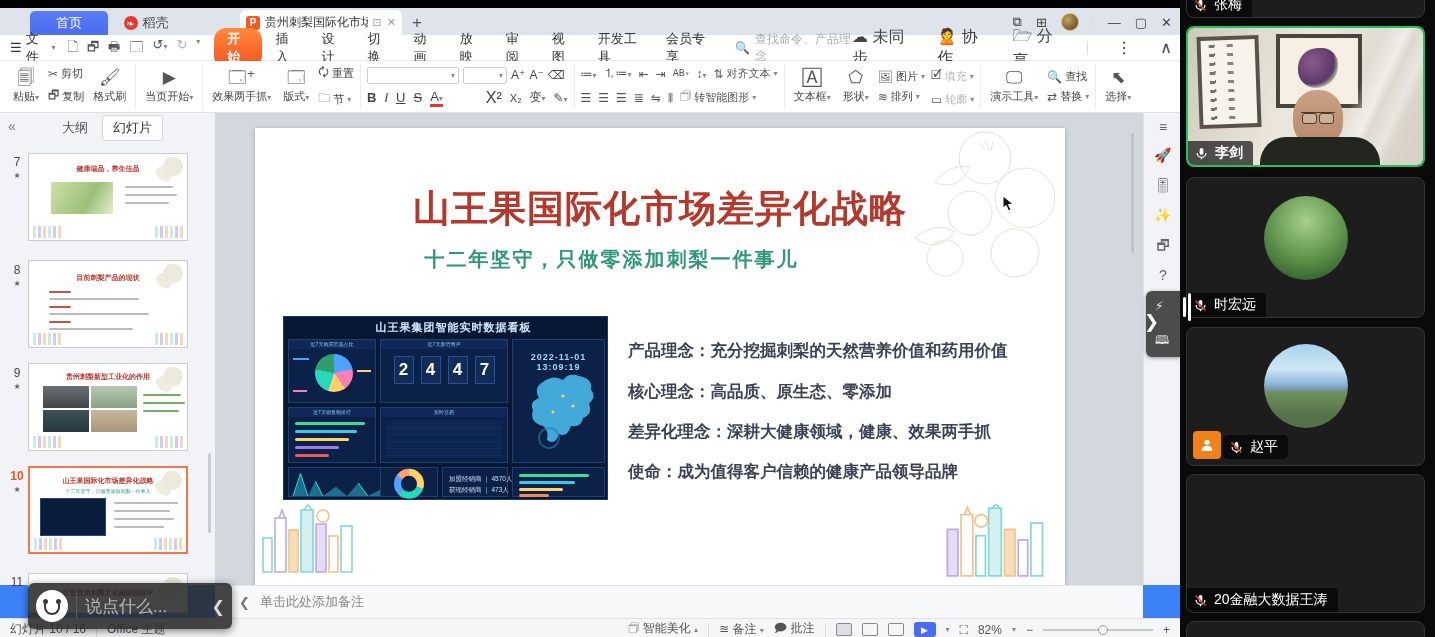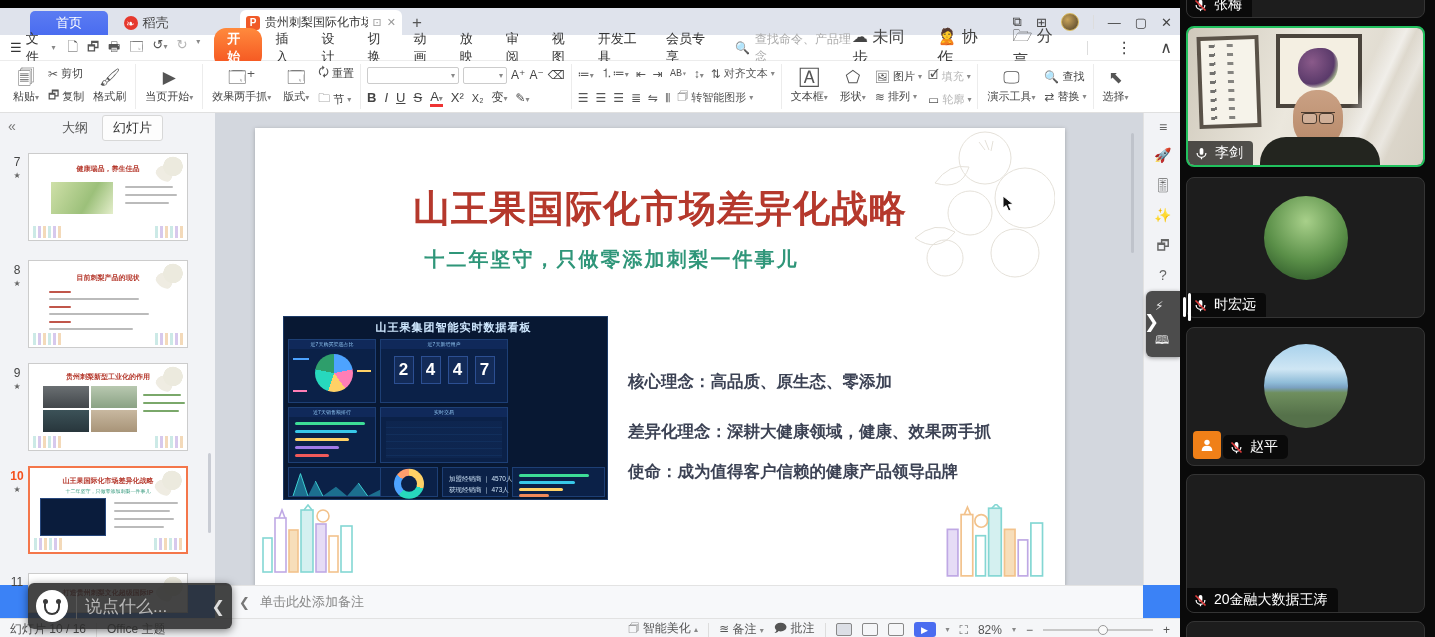--- a/index.html
+++ b/index.html
@@ -277,21 +277,21 @@
           <span style="font-size:12px;">A⁺</span>
           <span style="font-size:12px;">A⁻</span>
           <span style="font-size:12px;">⌫</span>
         </div>
         <div class="fmt-glyphs">
           <b>B</b>
           <i>I</i>
           <u>U</u>
           <s>S</s>
           <span style="border-bottom:3px solid #e33;">A<span class="caret">▾</span></span>
-          <span style="font-size:13px;">X²</span>
+          <span style="font-size:16px;margin-left:35px;">X²</span>
           <span style="font-size:11px;">X₂</span>
           <span style="font-size:12px;">变<span class="caret">▾</span></span>
           <span style="font-size:12px;">✎<span class="caret">▾</span></span>
         </div>
       </div>
     </div>
     <div class="rgroup">
       <div class="rcol">
         <div class="para-row">
           <span>≔<span class="caret">▾</span></span>
@@ -510,29 +510,40 @@
           <div class="trows"></div>
         </div>
         <div class="dpanel" style="left:158px; top:150px; width:66px; height:30px;">
           <div class="dstat" style="top:7px;">加盟经销商 ｜ 4570人</div>
           <div class="dstat" style="top:18px;">获现经销商 ｜ 473人</div>
         </div>
         <div class="dpanel" style="left:96px; top:150px; width:58px; height:30px;">
           <div class="donut"></div>
         </div>
 
+        <div class="dpanel" style="left:228px; top:22px; width:93px; height:124px;">
+          <div class="dclock">2022-11-01 13:09:19</div>
+          <svg class="abs" style="left:6px; top:28px; width:80px; height:88px;" viewBox="0 0 80 88">
+            <path d="M20 30 Q14 20 24 14 Q34 6 44 12 Q50 4 60 8 Q74 10 72 22 Q78 28 70 36 Q74 46 64 50 Q62 60 52 58 Q48 70 40 66 Q36 78 28 72 Q30 62 24 58 Q10 54 14 42 Q10 34 20 30 Z" fill="#49b8e8" opacity=".9"></path>
+            <circle cx="30" cy="70" r="10" fill="none" stroke="#2a7aa8" stroke-width="2" opacity=".6"></circle>
+            <circle cx="44" cy="28" r="1.5" fill="#ffd166"></circle>
+              <circle cx="54" cy="38" r="1.5" fill="#ffd166"></circle>
+              <circle cx="34" cy="44" r="1.5" fill="#ffd166"></circle>
+          </svg>
+        </div>
         <div class="dpanel" style="left:228px; top:150px; width:93px; height:30px;">
           <div class="dbar" style="top:6px; width:70px; background:#3ddc97;"></div>
           <div class="dbar" style="top:13px; width:56px; background:#38c8e8;"></div>
           <div class="dbar" style="top:20px; width:44px; background:#ffd166;"></div>
           <div class="dbar" style="top:26px; width:30px; background:#f08a5a;"></div>
         </div>
       </div>
 
-      <div class="point" style="top:243px;">核心理念：高品质、原生态、零添加</div>
+      <div class="point" style="top:212px;">产品理念：充分挖掘刺梨的天然营养价值和药用价值</div>
+      <div class="point" style="top:253px;">核心理念：高品质、原生态、零添加</div>
       <div class="point" style="top:293px;">差异化理念：深耕大健康领域，健康、效果两手抓</div>
       <div class="point" style="top:333px;">使命：成为值得客户信赖的健康产品领导品牌</div>
 
       <svg class="abs" style="left:4px; bottom:12px; width:100px; height:70px;" viewBox="0 0 100 70">
         <g fill="none" stroke-width="1.6" opacity=".85">
           <rect x="4" y="34" width="9" height="34" stroke="#6fd0cc"></rect>
             <rect x="16" y="14" width="11" height="54" stroke="#b49ae0"></rect>
           <rect x="30" y="26" width="9" height="42" stroke="#f0b878" fill="#f6d9ae"></rect>
             <rect x="42" y="6" width="12" height="62" stroke="#6fd0cc" fill="#cdeeee"></rect>
           <rect x="57" y="20" width="10" height="48" stroke="#b49ae0" fill="#e2d6f5"></rect>
@@ -626,21 +637,21 @@
       <svg class="mic" viewBox="0 0 24 24">
         <rect x="9" y="3" width="6" height="11" rx="3" fill="#fff"></rect>
         <path d="M5 11a7 7 0 0 0 14 0" stroke="#fff" stroke-width="2" fill="none"></path>
         <line x1="12" y1="18" x2="12" y2="21" stroke="#fff" stroke-width="2"></line>
         <line x1="4" y1="4" x2="20" y2="20" stroke="#e03b3b" stroke-width="2.5"></line>
       </svg>
       <span>张梅</span>
     </div>
   </div>
 
-  <div class="tile speaking" style="top:26px; height:141px;">
+  <div class="tile speaking" style="top:26px; height:141px;font-weight:bold;">
     <div class="scene">
       <div class="frame1">
           <div class="calli"></div>
           <div class="calli calli2"></div>
         </div>
       <div class="frame2">
           <div class="grapes"></div>
         </div>
       <div class="lightstreak"></div>
       <div class="head"></div>

